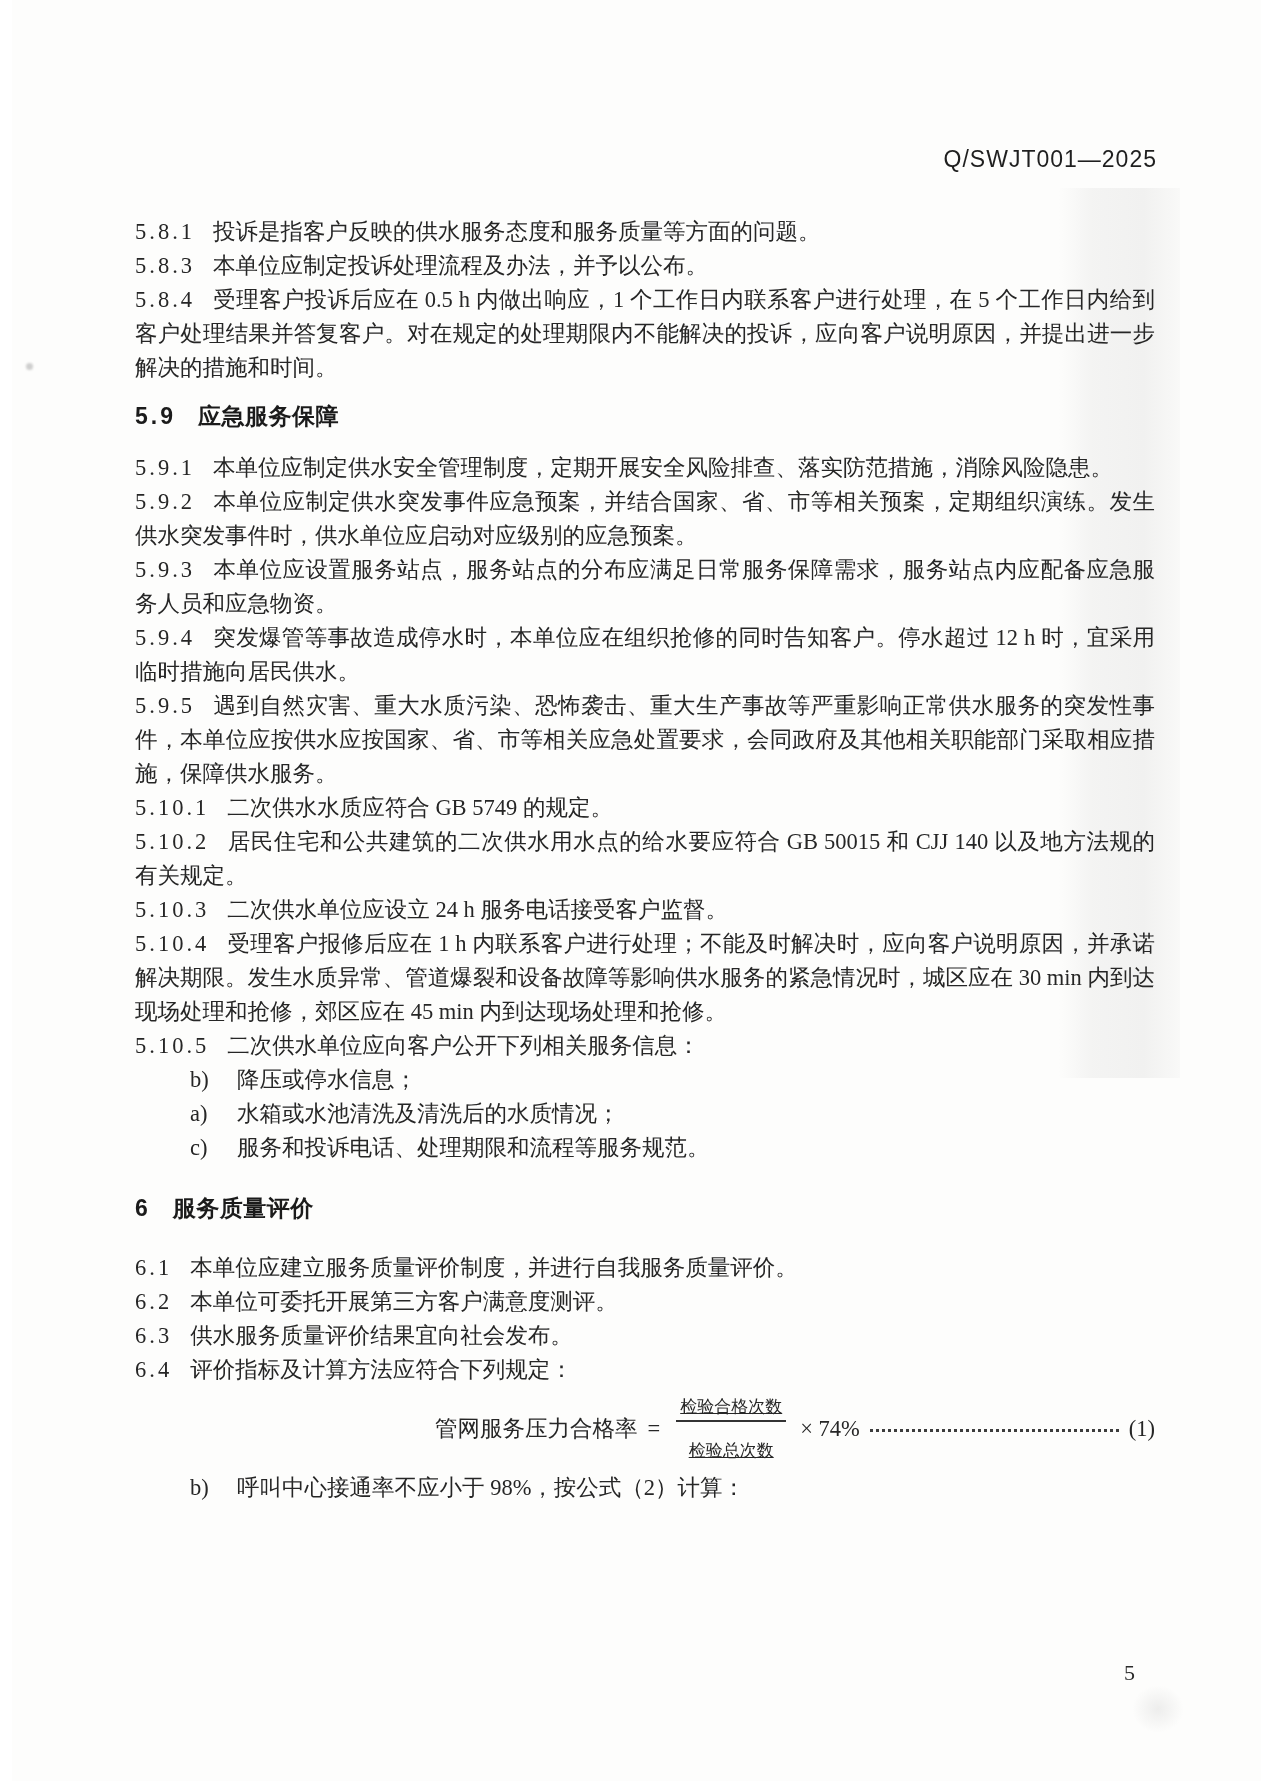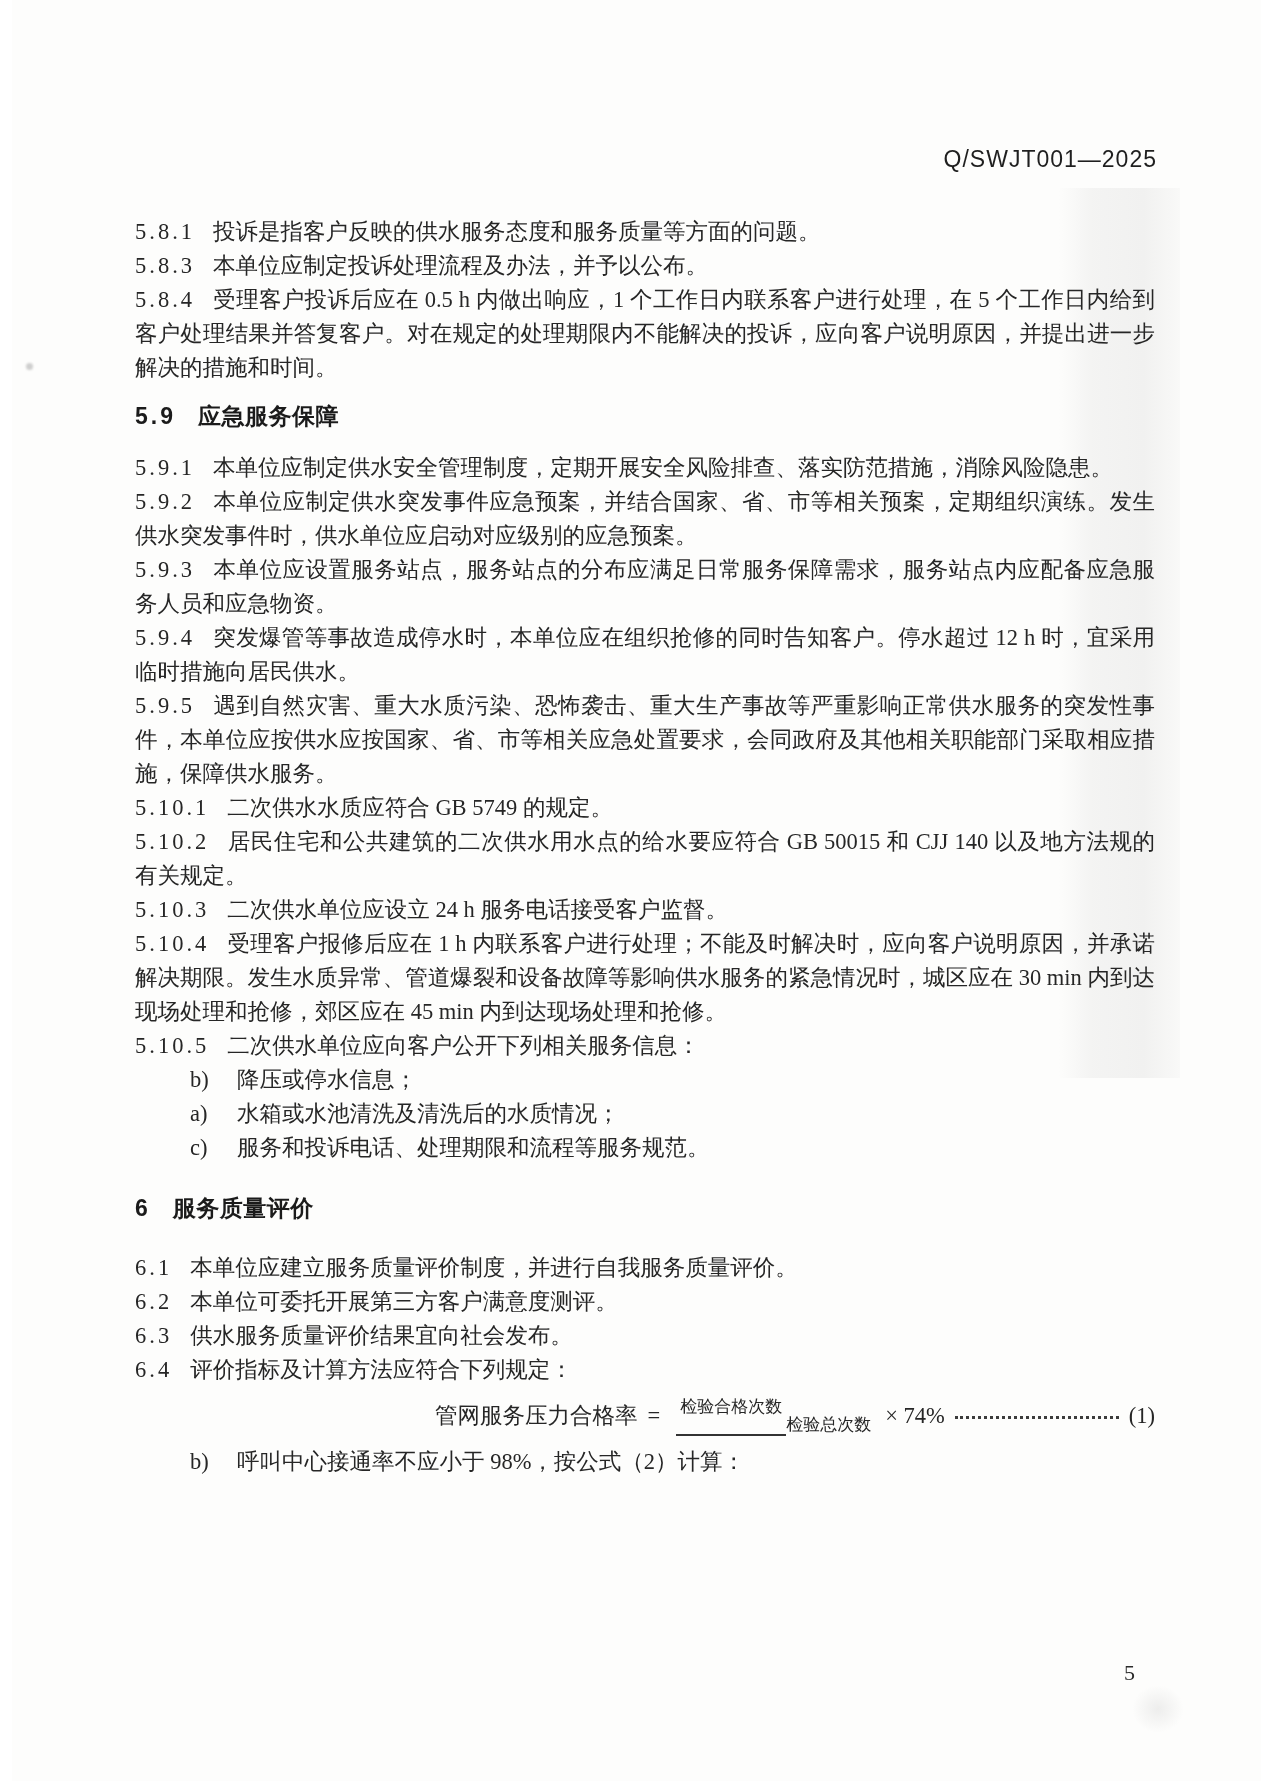--- a/index.html
+++ b/index.html
@@ -48,22 +48,22 @@
   h2.sec-big { margin:26px 0 26px 0; }
   .li { margin:0; padding-left:55px; text-align:justify; text-align-last:left; }
   .li .marker { display:inline-block; width:47px; }
   .formula-row {
     display:flex; align-items:center;
     margin:9px 0 9px 0; padding-left:300px;
     font-size:22.5px;
   }
   .f-lhs { white-space:nowrap; }
   .f-eq { margin:0 10px; }
-  .frac { display:inline-flex; flex-direction:row; text-align:center;
-          font-size:17px; line-height:1.3; margin:0 6px; }
+  .frac { display:inline-flex; flex-direction:column; text-align:center;
+          font-size:17px; line-height:1.3; margin:0 6px;text-decoration:underline; }
   .frac .top { border-bottom:2px solid #333; padding:0 4px 2px; }
   .frac .bot { padding-top:18px; }
   .f-mult { white-space:nowrap; margin-left:8px; }
   .leader { flex:1; height:0; border-bottom:3px dotted #3c3c3c; margin:0 10px; transform:translateY(1px); }
   .f-num { white-space:nowrap; }
   .page-number {
     position:absolute; top:1660px; right:138px;
     font-size:22px; color:#2a2a2a;
   }
 </style>

